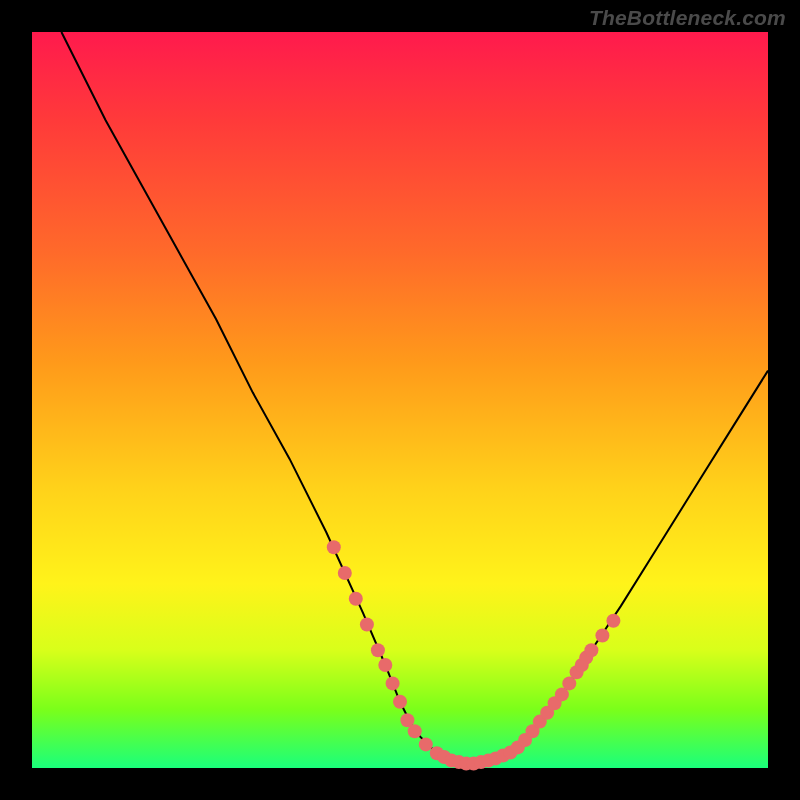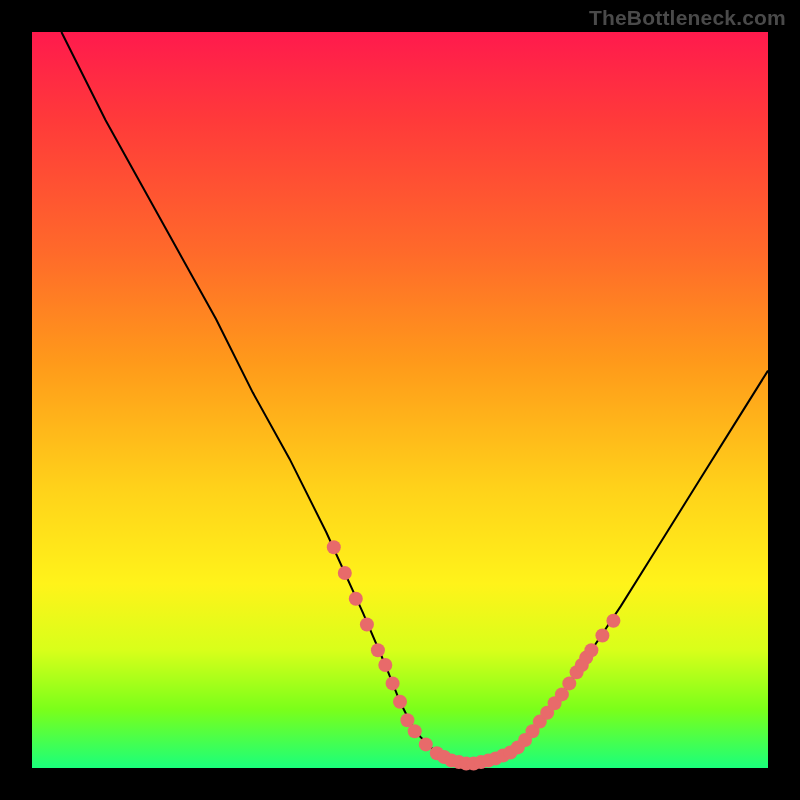--- a/index.html
+++ b/index.html
@@ -46,20 +46,21 @@
   }
   .watermark {
     position: absolute;
     top: 6px;
     right: 14px;
     color: #4a4a4a;
     font-size: 21px;
     font-weight: 600;
     letter-spacing: 0.2px;
     user-select: none;
+    font-style: italic;
   }
   .curve-path {
     fill: none;
     stroke: #000000;
     stroke-width: 2;
   }
 </style>
 </head>
 <body>
 

